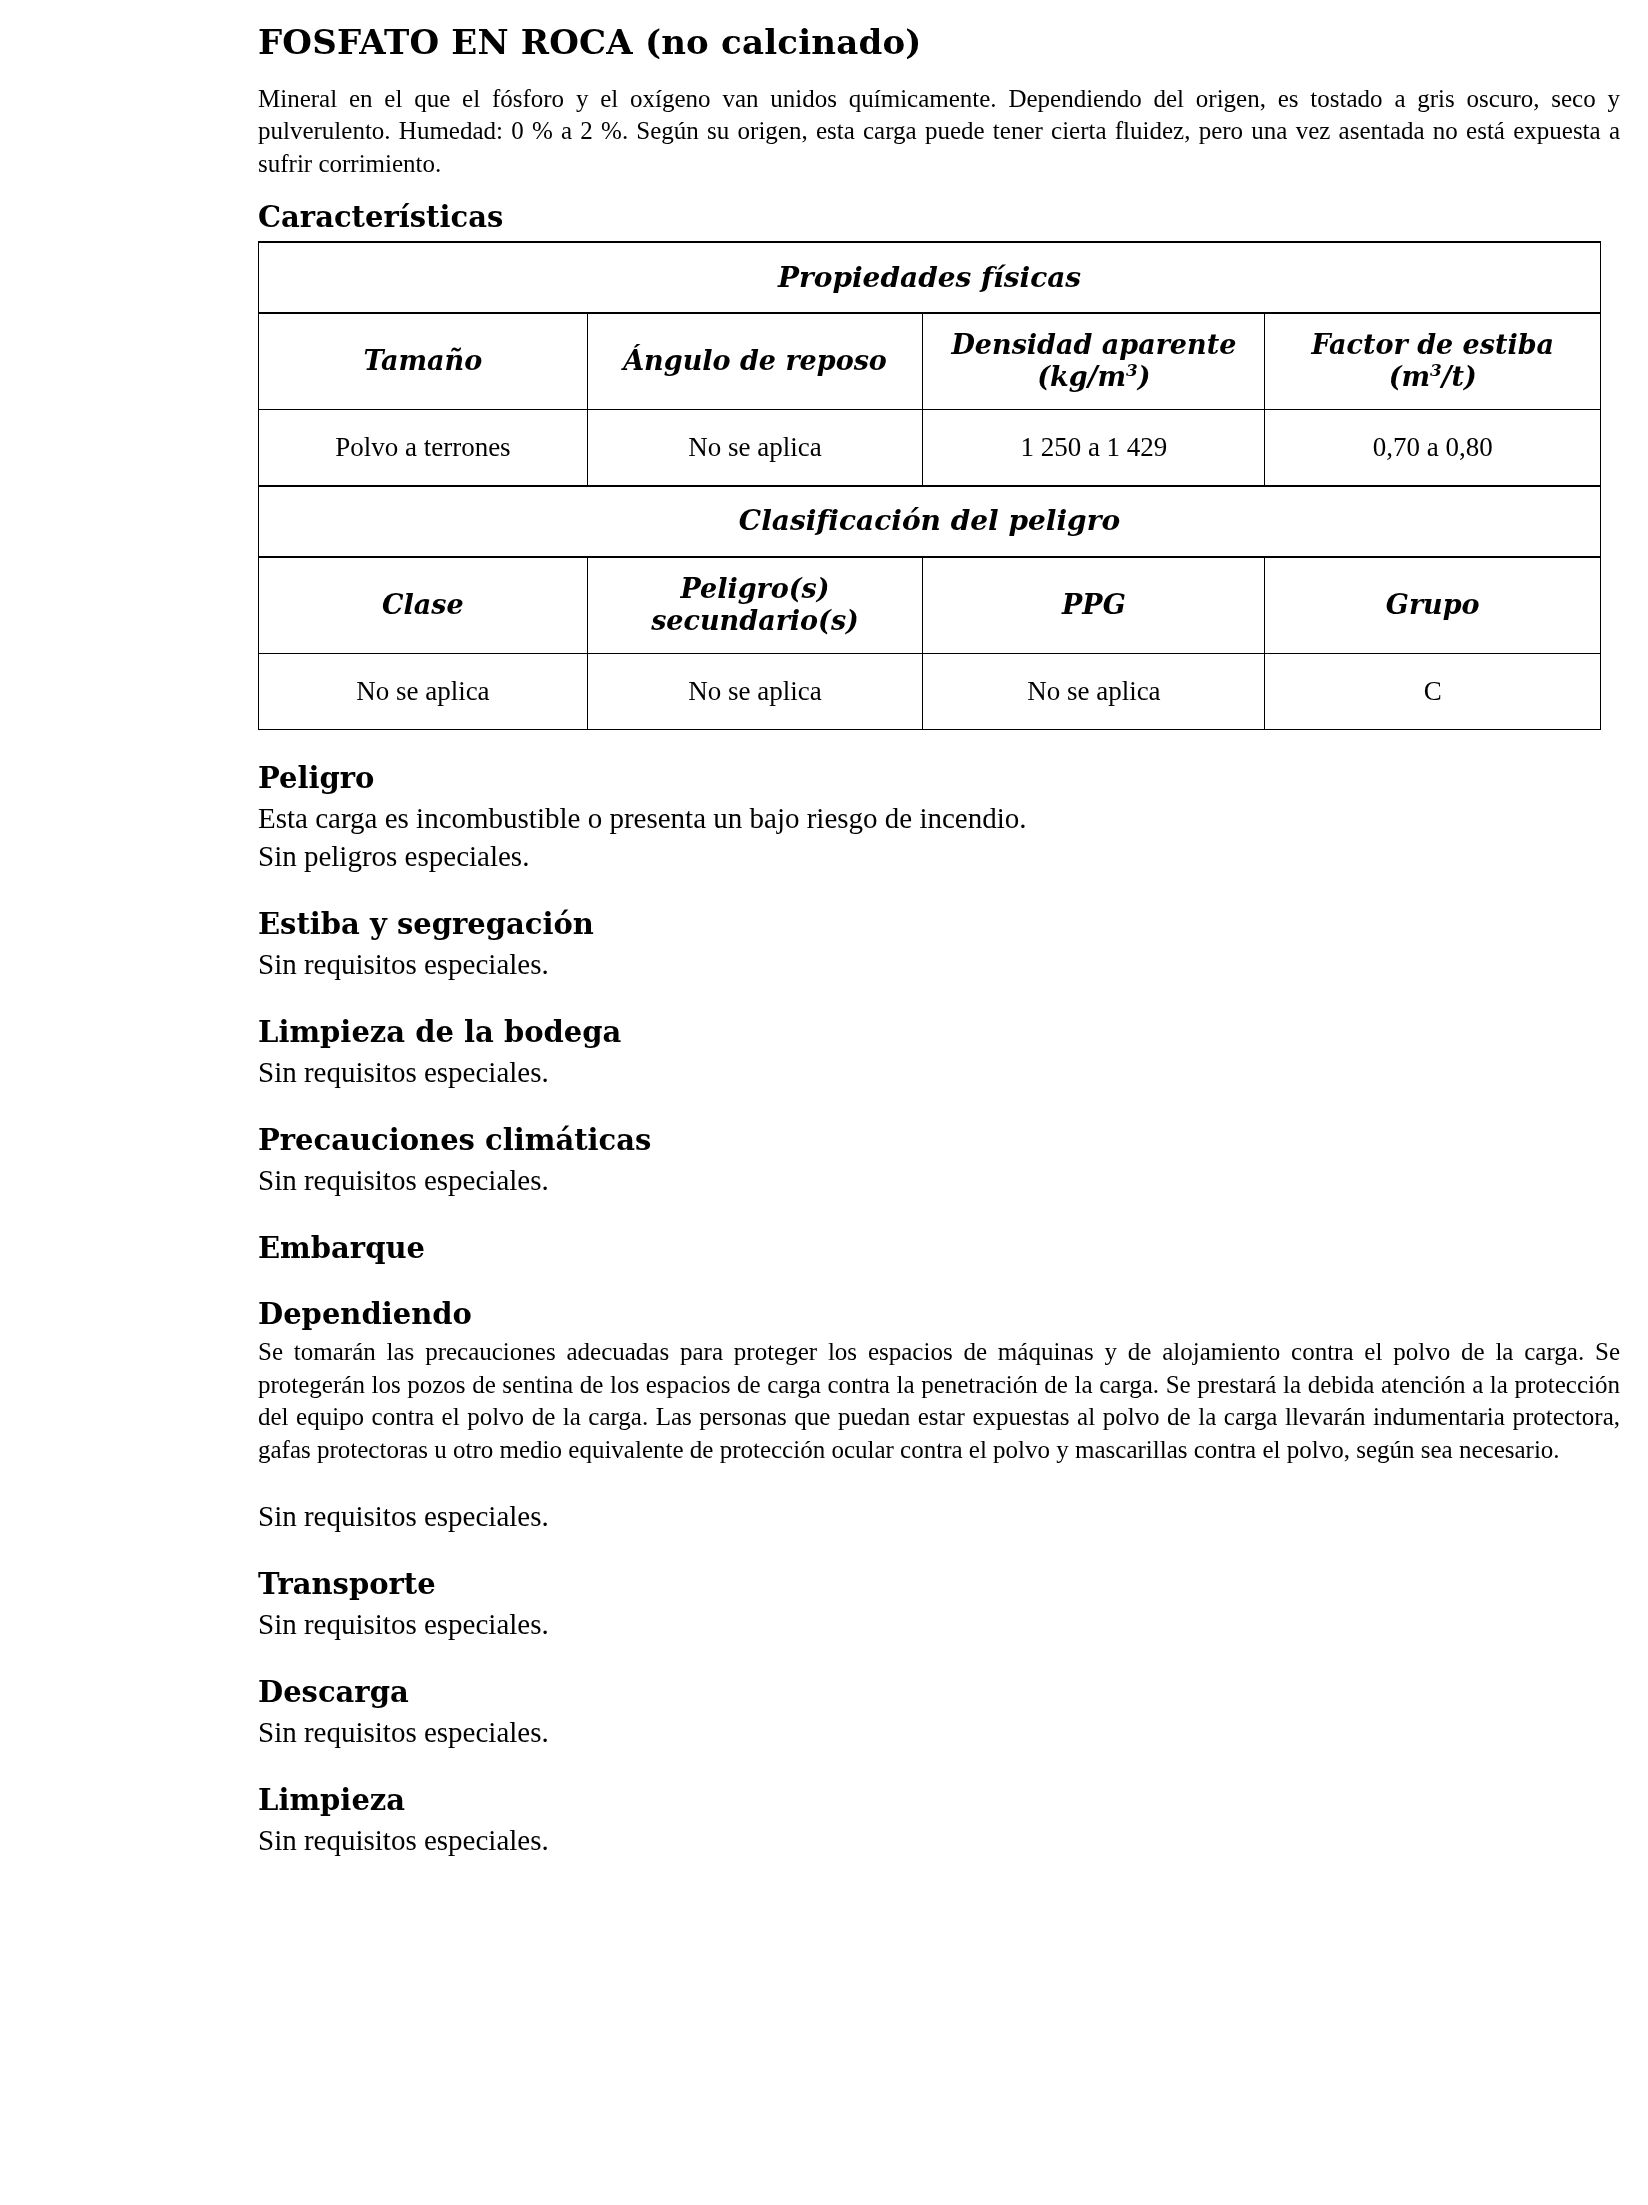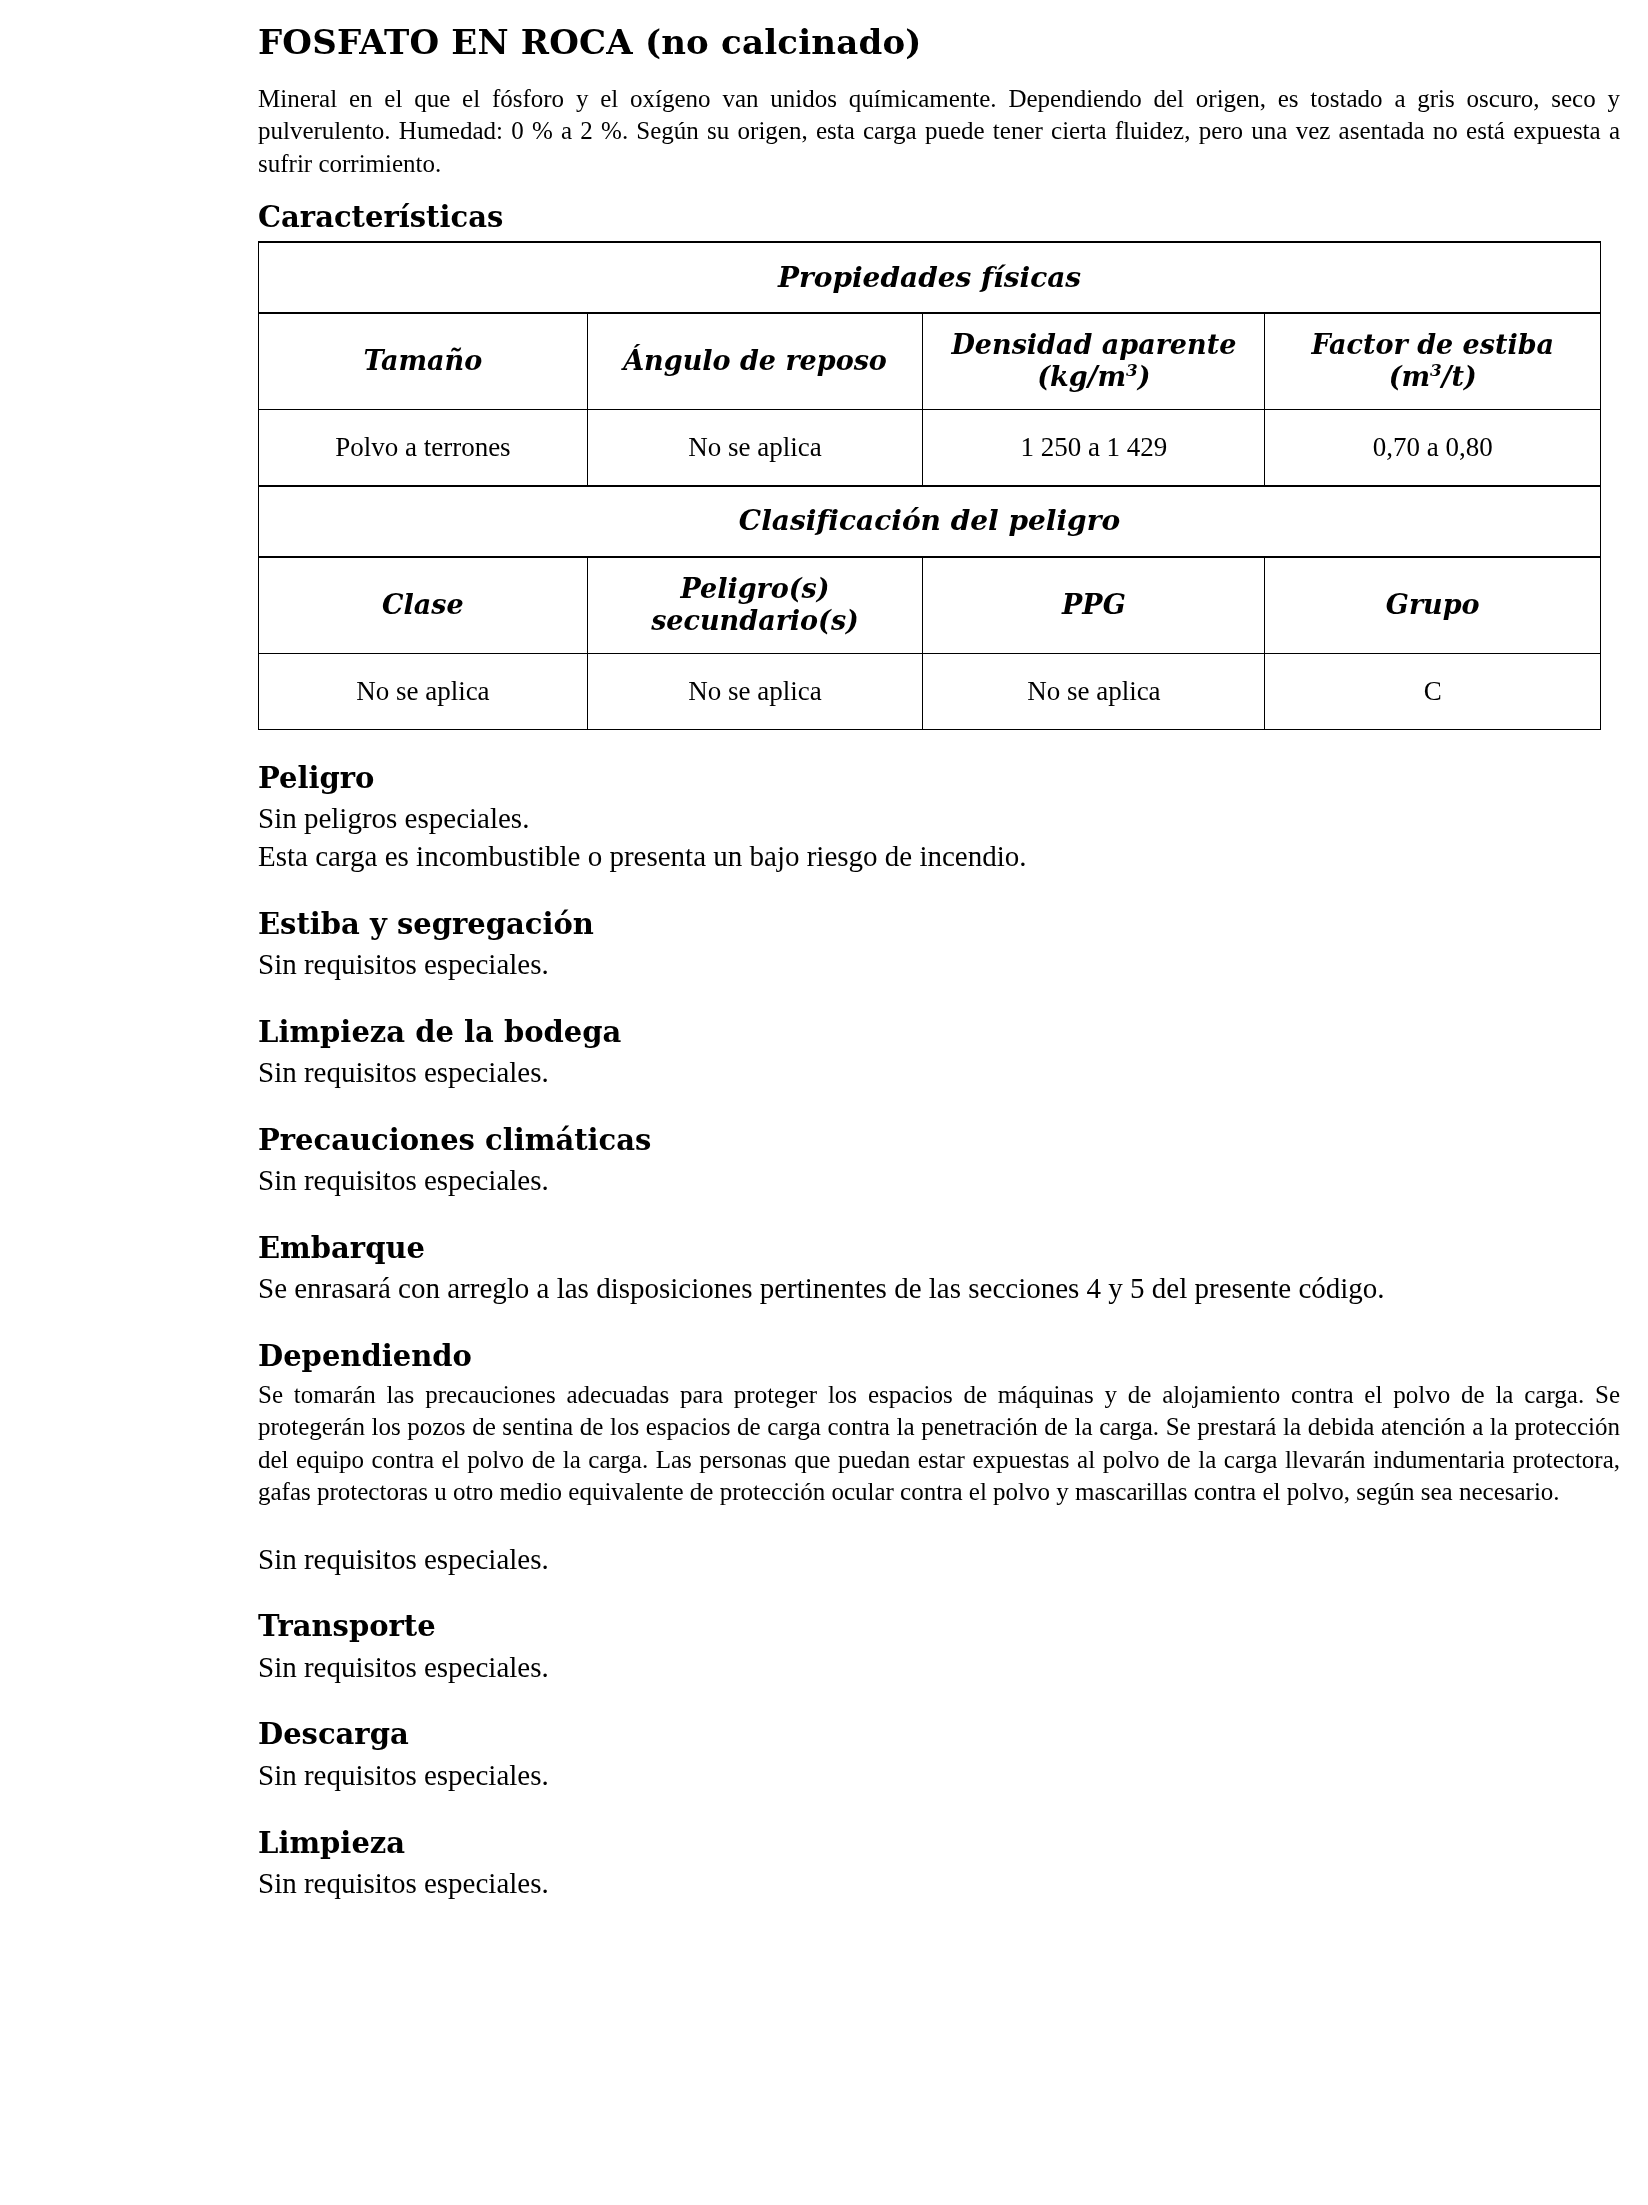--- a/index.html
+++ b/index.html
@@ -171,42 +171,41 @@
             <td>No se aplica</td>
             <td>No se aplica</td>
             <td>C</td>
           </tr>
         </tbody>
       </table>
     </div>
 
     <div class="section">
       <h2 class="section-heading">Peligro</h2>
+      <p class="body-line">Esta carga es incombustible o presenta un bajo riesgo de incendio.</p>
       <p class="body-line">Sin peligros especiales.</p>
-      <p class="body-line">Esta carga es incombustible o presenta un bajo riesgo de incendio.</p>
     </div>
 
     <div class="section">
       <h2 class="section-heading">Estiba y segregación</h2>
       <p class="body-line">Sin requisitos especiales.</p>
     </div>
 
     <div class="section">
       <h2 class="section-heading">Limpieza de la bodega</h2>
       <p class="body-line">Sin requisitos especiales.</p>
     </div>
 
     <div class="section">
       <h2 class="section-heading">Precauciones climáticas</h2>
       <p class="body-line">Sin requisitos especiales.</p>
     </div>
 
     <div class="section">
       <h2 class="section-heading">Embarque</h2>
-      <p class="body-line">Se enrasará con arreglo a las disposiciones pertinentes de las secciones 4 y 5 del presente código.</p>
     </div>
 
     <div class="section">
       <h2 class="section-heading">Dependiendo</h2>
       <p class="body-text">Se tomarán las precauciones adecuadas para proteger los espacios de máquinas y de alojamiento contra el polvo de la carga. Se protegerán los pozos de sentina de los espacios de carga contra la penetración de la carga. Se prestará la debida atención a la protección del equipo contra el polvo de la carga. Las personas que puedan estar expuestas al polvo de la carga llevarán indumentaria protectora, gafas protectoras u otro medio equivalente de protección ocular contra el polvo y mascarillas contra el polvo, según sea necesario.</p>
     </div>
 
     <div class="section">
       <p class="body-line">Sin requisitos especiales.</p>
     </div>

